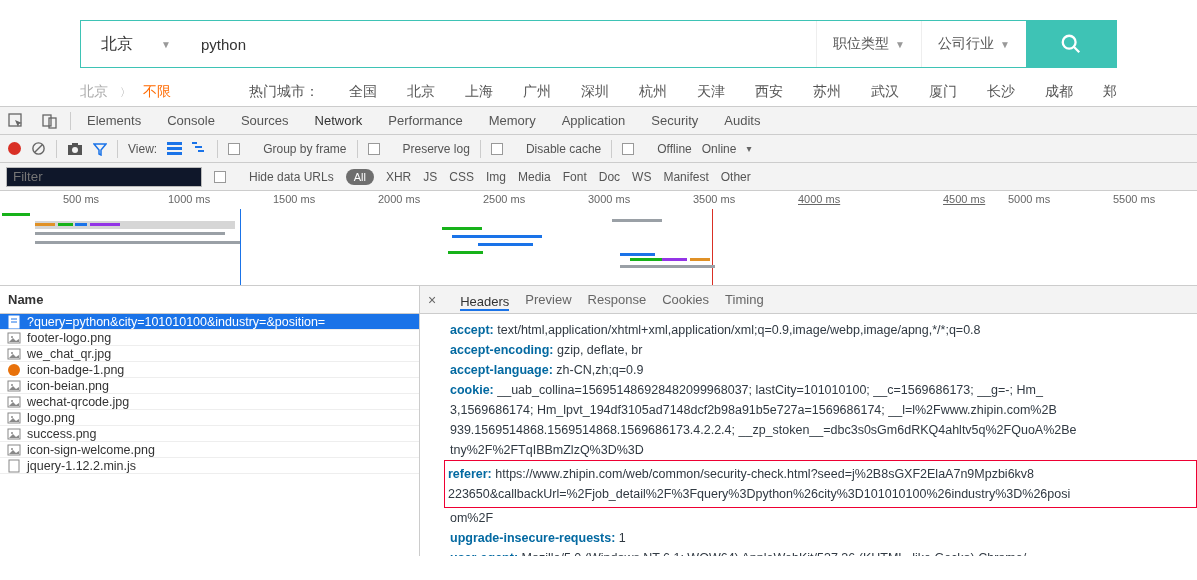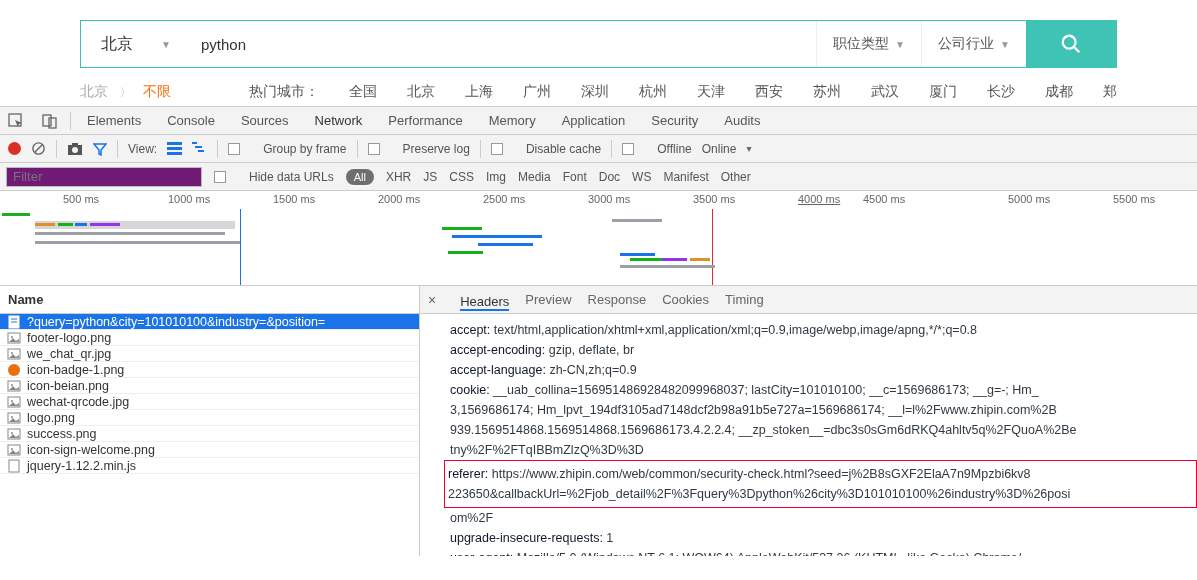--- a/index.html
+++ b/index.html
@@ -33,21 +33,21 @@
 .dt-tabs .tab.active { color: #333; }
 
 .nw-bar { display: flex; align-items: center; height: 28px; border-bottom: 1px solid #ccc; padding: 0 8px; gap: 10px; font-size: 12px; color: #555; background: #f3f3f3; }
 .rec-dot { width: 13px; height: 13px; background: #d93025; border-radius: 50%; }
 .nw-bar .sep { width: 1px; height: 18px; background: #ccc; }
 .chk { width: 12px; height: 12px; border: 1px solid #999; display: inline-block; vertical-align: middle; background: #fff; }
 .lbl { display: inline-flex; align-items: center; gap: 23px; }
 .drop-tiny { font-size: 10px; color: #666; }
 
 .filter-bar { display: flex; align-items: center; height: 28px; border-bottom: 1px solid #ccc; padding: 0 6px; gap: 12px; font-size: 12px; color: #555; background: #f3f3f3; }
-.filter-input { width: 196px; height: 20px; border: 1px solid #bbb; padding: 0 6px; color: #999; background: #701a75; }
+.filter-input { width: 196px; height: 20px; border: 1px solid #bbb; padding: 0 6px; color: #999; background: #0f172a; }
 .pill { background: #6e6e6e; color: #fff; padding: 2px 8px; border-radius: 9px; font-size: 11px; }
 .ftype { color: #555; }
 
 
 .timeline { height: 95px; background: #fff; border-bottom: 1px solid #ccc; position: relative; overflow: hidden; }
 .tl-ticks { display: flex; position: absolute; top: 2px; left: 0; right: 0; height: 14px; font-size: 11px; color: #666; }
 .tl-ticks span { position: absolute; }
 .tl-bars { position: absolute; top: 18px; left: 0; right: 0; bottom: 0; }
 .bar { position: absolute; height: 3px; }
 .vline { position: absolute; top: 0; bottom: 0; width: 1px; }
@@ -63,21 +63,21 @@
 .req-row { height: 16px; display: flex; align-items: center; padding: 4px 6px; gap: 6px; font-size: 12.5px; color: #333; border-bottom: 1px solid #eee; }
 .req-row.selected { background: #1a73e8; color: #fff; }
 .ficon { width: 15px; height: 15px; display: flex; align-items: center; justify-content: center; font-size: 11px; flex-shrink: 0; }
 
 .detail-col { flex: 1; display: flex; flex-direction: column; font-family: Menlo, Consolas, monospace; }
 .det-tabs { height: 28px; border-bottom: 1px solid #ccc; display: flex; align-items: center; padding: 0 8px; gap: 16px; font-size: 13px; color: #666; background: #f3f3f3; }
 .det-tabs .close { color: #666; font-size: 14px; margin-right: 8px; cursor: pointer; }
 .det-tabs .dtab.active { color: #333; border-bottom: 2px solid #1a73e8; margin-bottom: -6px; text-align: center; }
 .det-body { flex: 1; overflow: auto; padding: 6px 0 6px 30px; font-size: 12.5px; color: #303942; line-height: 1.6; }
 .hrow { white-space: nowrap; }
-.hkey { color: #0f172a; font-weight: normal; }
+.hkey { color: #0369a1; font-weight: bold; }
 .redbox { border: 1.5px solid #e03; padding: 3px 3px; margin-left: -6px; }
 </style>
 </head>
 <body>
 
 <div class="search-wrap">
   <div class="search-bar">
     <div class="city-select">
       <span>北京</span>
       <span class="arrow">▼</span>
@@ -217,21 +217,21 @@
   <div class="timeline">
     <div class="tl-ticks" id="tl-ticks">
         <span style="left: 63px;">500 ms</span>
         <span style="left: 168px;">1000 ms</span>
         <span style="left: 273px;">1500 ms</span>
         <span style="left: 378px;">2000 ms</span>
         <span style="left: 483px;">2500 ms</span>
         <span style="left: 588px;">3000 ms</span>
         <span style="left: 693px;">3500 ms</span>
         <span style="left: 798px; text-decoration: underline;">4000 ms</span>
-        <span style="left: 863px;">4500 ms</span>
+        <span style="left: 943px; text-decoration: underline;">4500 ms</span>
         <span style="left: 1008px;">5000 ms</span>
         <span style="left: 1113px;">5500 ms</span>
       </div>
     <div class="tl-bars">
       <div class="vline" style="left:240px;background:#1a73e8"></div>
       <div class="vline" style="left:712px;background:#d93025"></div>
       <div class="bar" style="left:2px;top:4px;width:28px;background:#17b21a"></div>
       <div class="bar" style="left:35px;top:12px;width:200px;background:#d6d6d6;height:8px"></div>
       <div class="bar" style="left:35px;top:14px;width:20px;background:#e09126"></div>
       <div class="bar" style="left:58px;top:14px;width:15px;background:#17b21a"></div>

